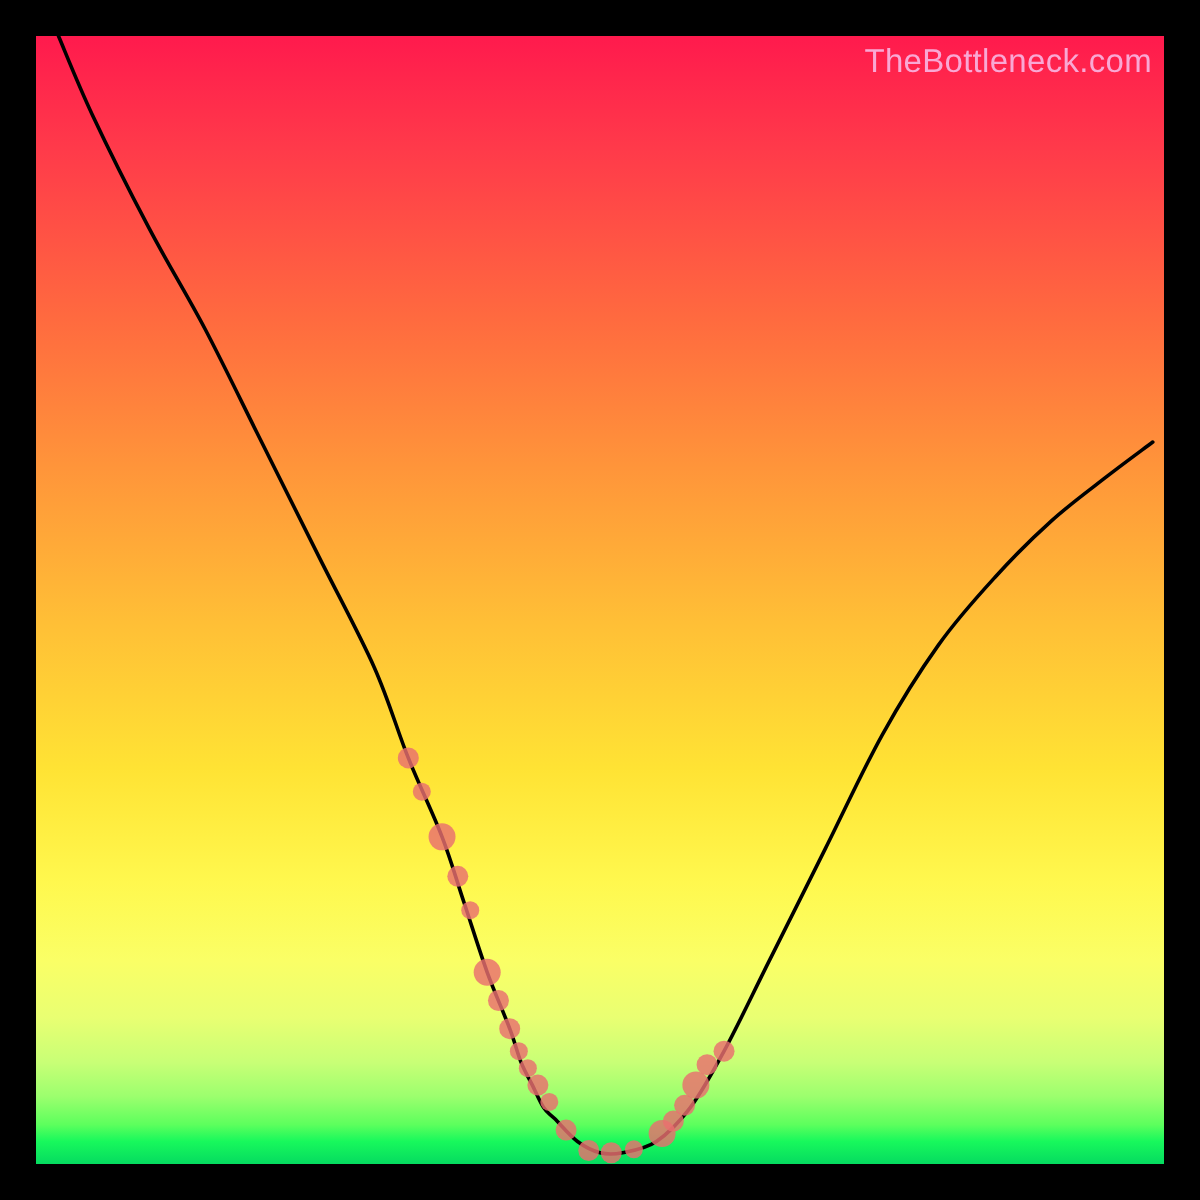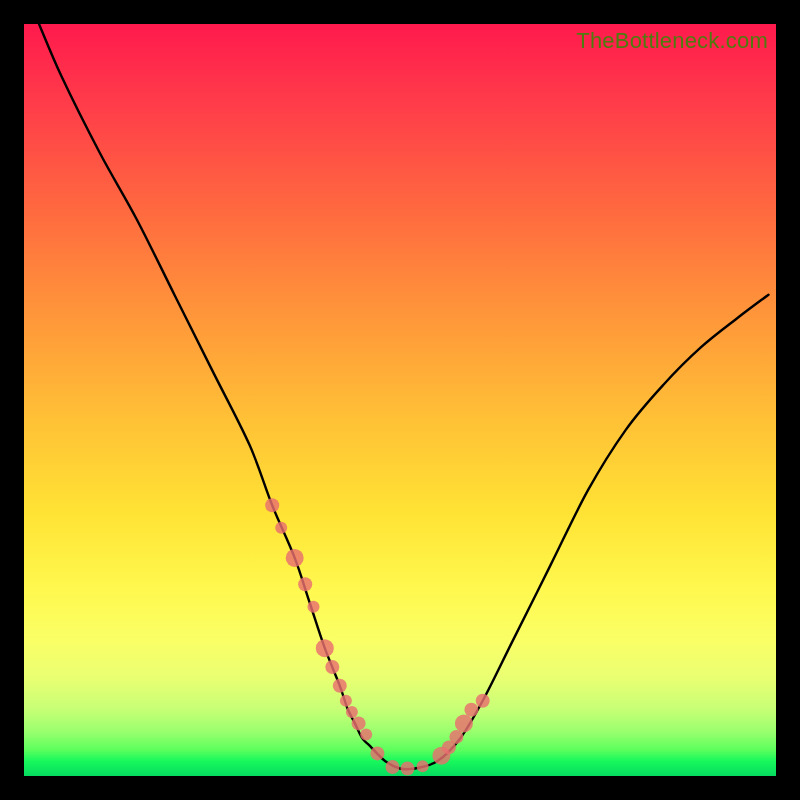--- a/index.html
+++ b/index.html
@@ -40,21 +40,21 @@
       #9cff6e 94%,
       #5dff5d 96.5%,
       #18f85c 98%,
       #05db60 100%
     );
   }
   .watermark {
     position: absolute;
     top: 4px;
     right: 8px;
-    color: #4d7c0f;
+    color: #f9a8d4;
     font-size: 22px;
     letter-spacing: 0.2px;
     font-weight: 500;
     user-select: none;
   }
   svg.curve {
     position: absolute;
     left: 0;
     top: 0;
     width: 752px;

